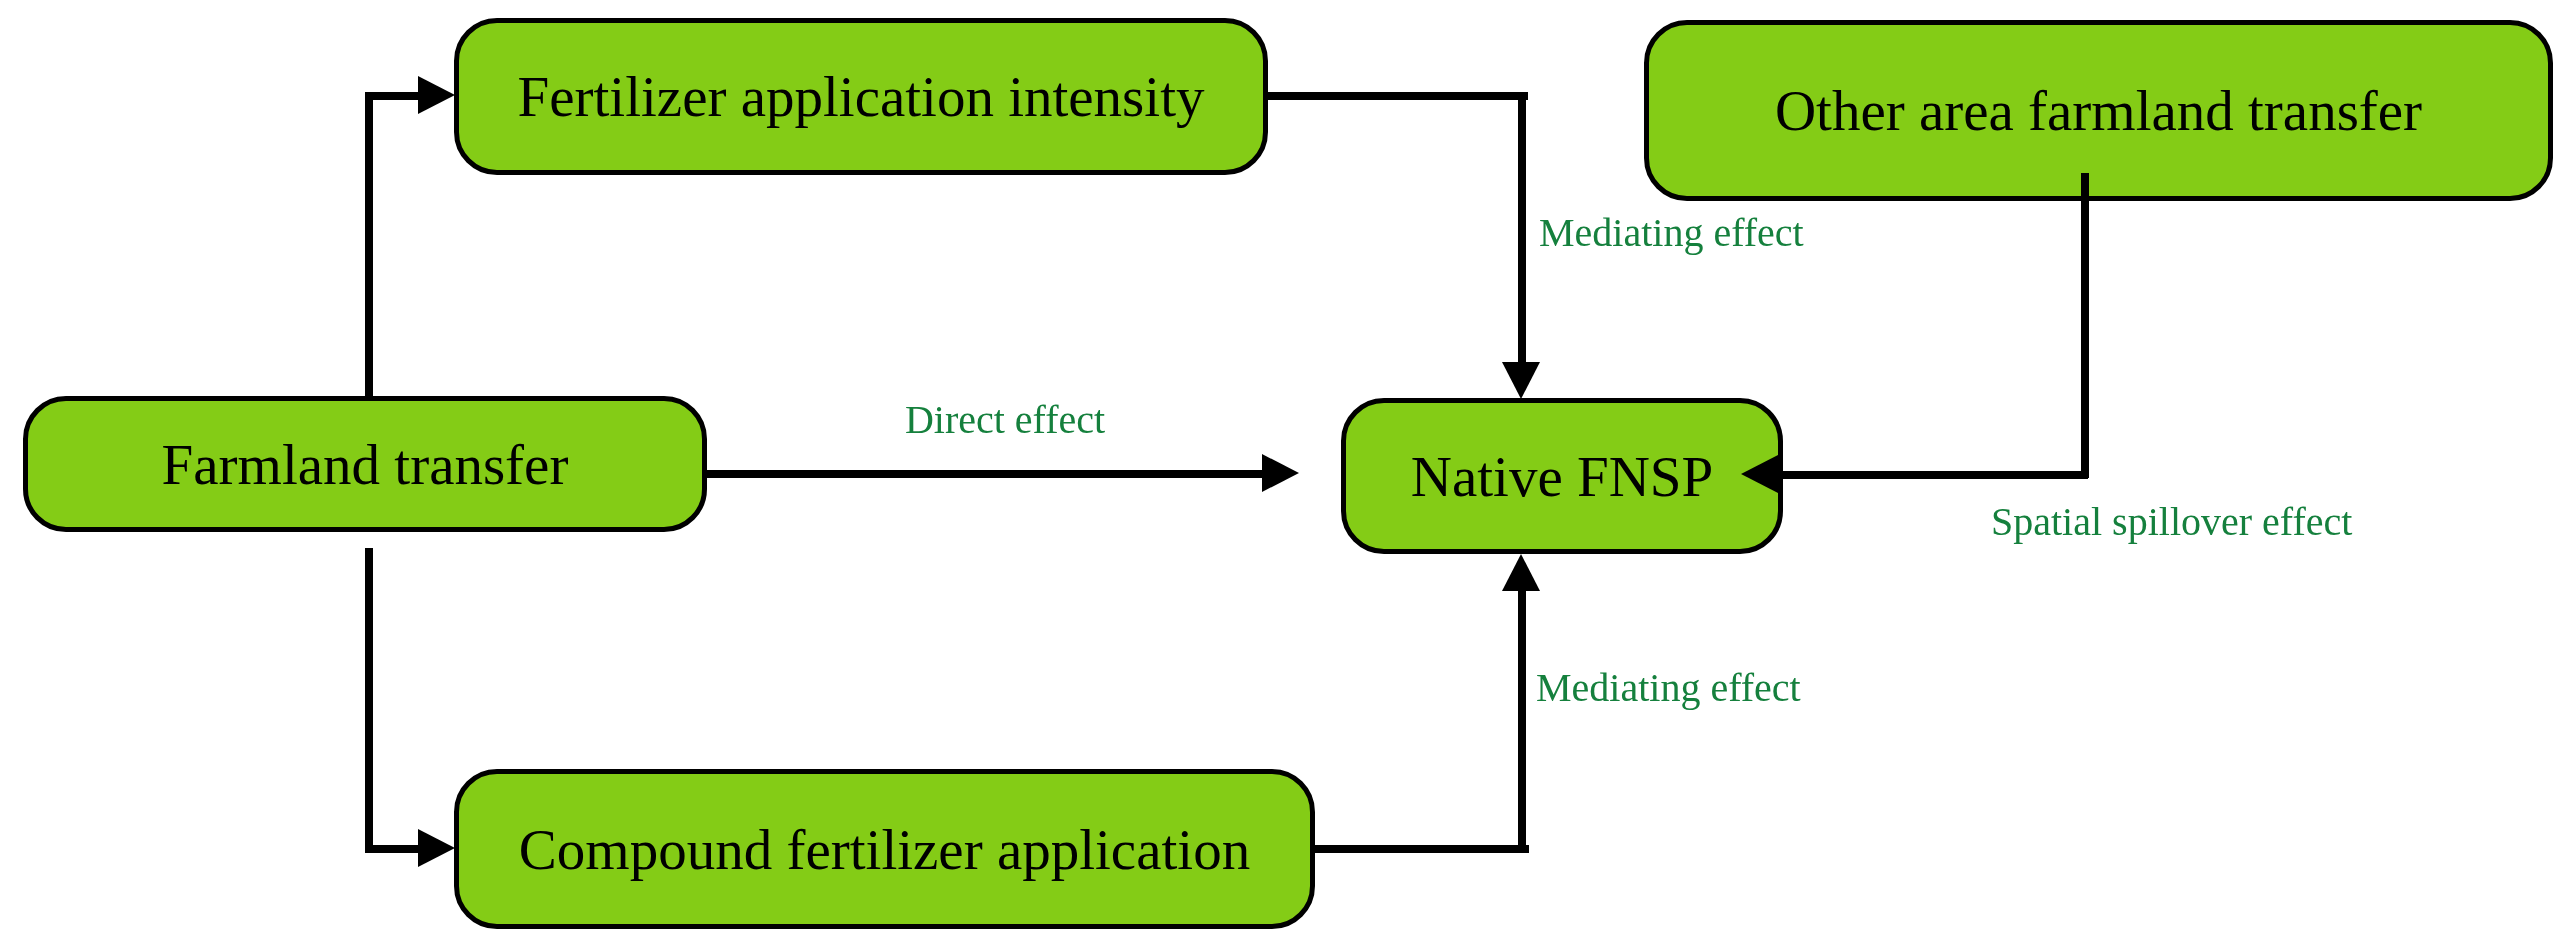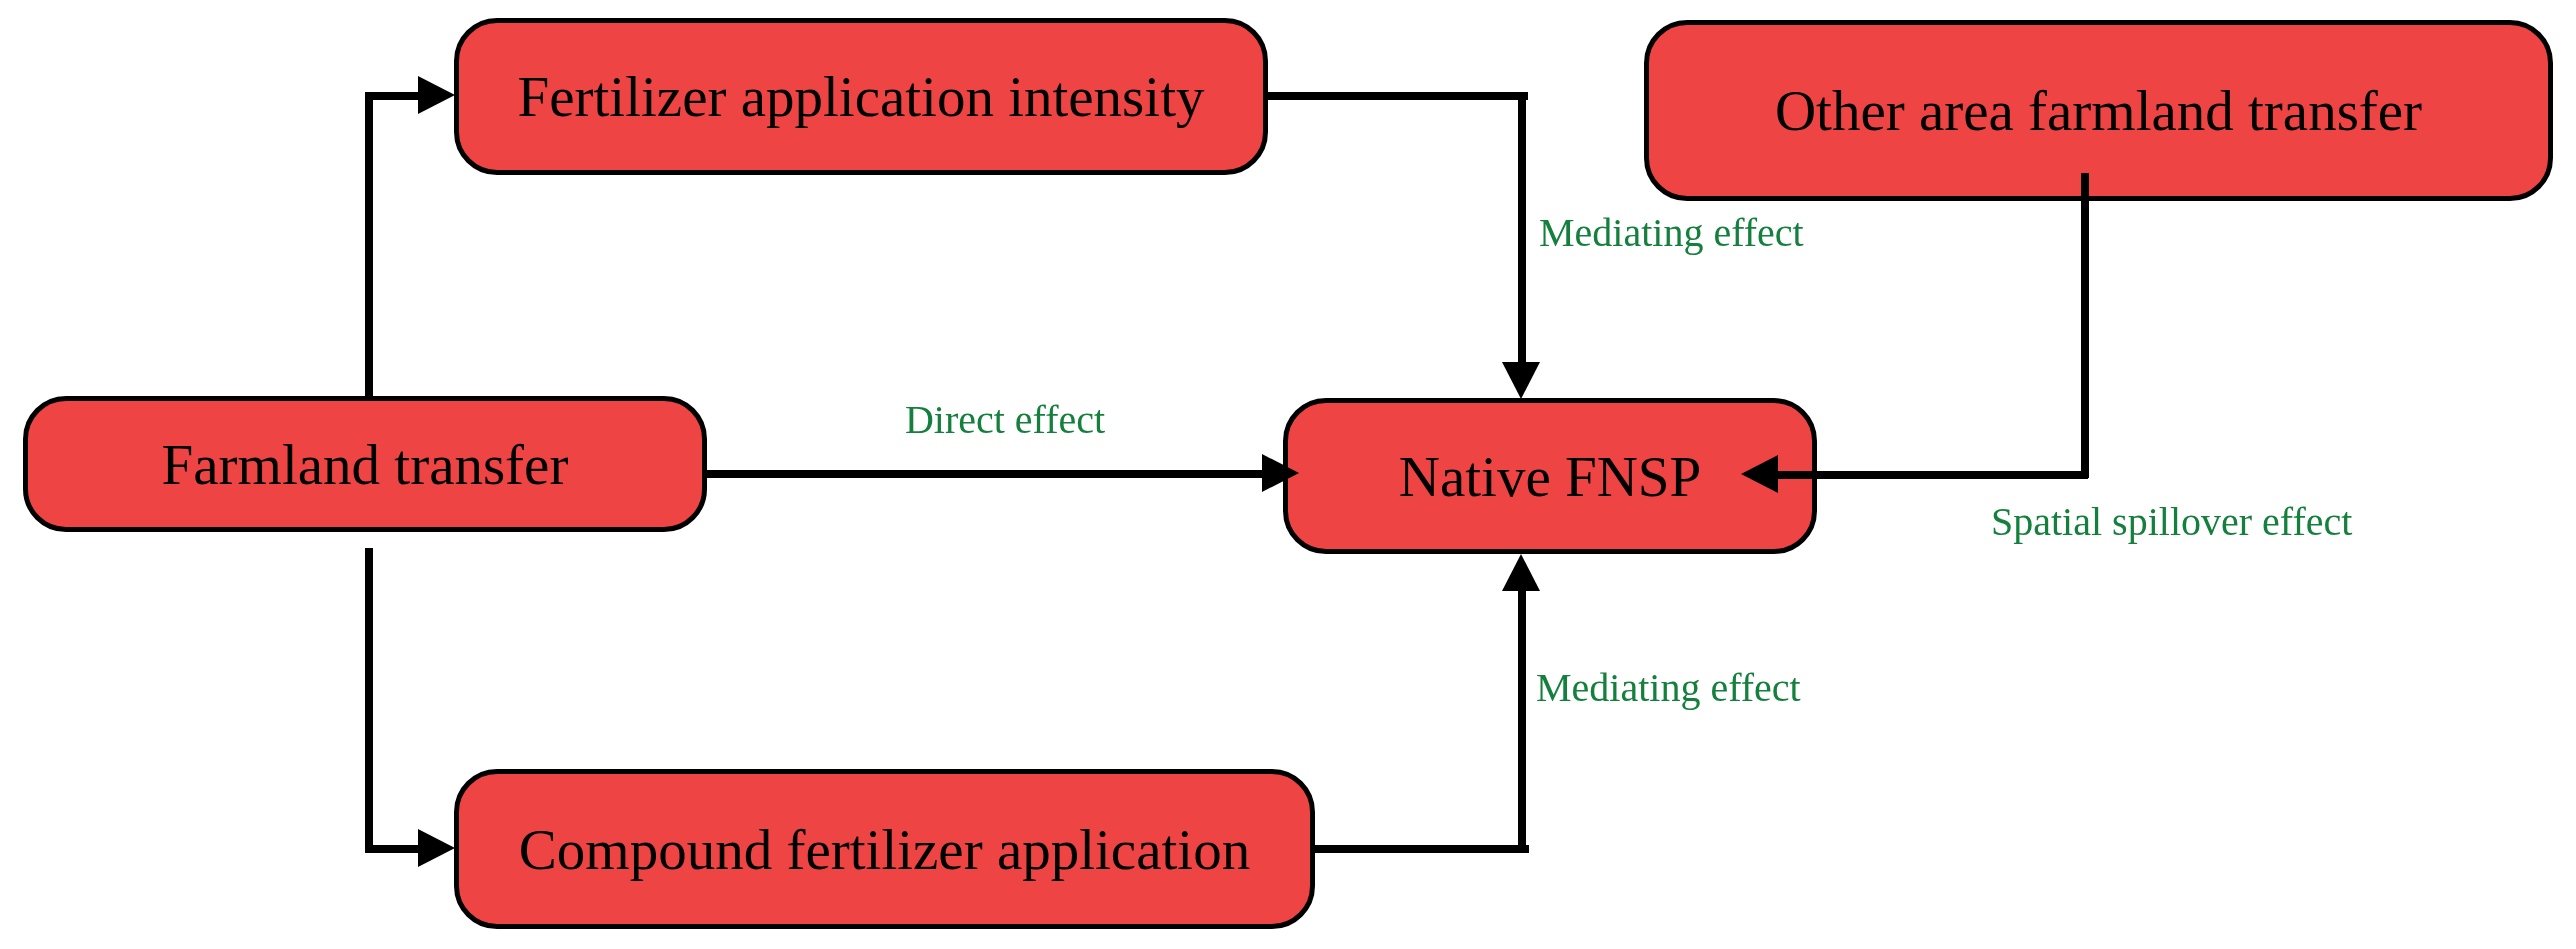--- a/index.html
+++ b/index.html
@@ -12,21 +12,21 @@
     width: 2576px;
     height: 950px;
     background: #ffffff;
     overflow: hidden;
     font-family: "Liberation Serif", "DejaVu Serif", serif;
     color: #000000;
   }
   .node {
     position: absolute;
     box-sizing: border-box;
-    background: #ef4444;
+    background: #84cc16;
     border: 5px solid #000000;
     border-radius: 43px;
     display: flex;
     align-items: center;
     justify-content: center;
   }
   .node .label {
     font-size: 57px;
     line-height: 1;
     white-space: nowrap;
@@ -80,21 +80,21 @@
   </div>
 
   <div class="node" style="left:1644px; top:20px; width:909px; height:181px;">
     <span class="label">Other area farmland transfer</span>
   </div>
 
   <div class="node" style="left:23px; top:396px; width:684px; height:136px;">
     <span class="label">Farmland transfer</span>
   </div>
 
-  <div class="node" style="left:1283px; top:398px; width:534px; height:156px;">
+  <div class="node" style="left:1341px; top:398px; width:442px; height:156px;">
     <span class="label">Native FNSP</span>
   </div>
 
   <div class="node" style="left:454px; top:769px; width:861px; height:160px;">
     <span class="label">Compound fertilizer application</span>
   </div>
 
   <div class="seg" style="left:365px; top:92px; width:7.5px; height:308px;"></div>
   <div class="seg" style="left:365px; top:92px; width:55px; height:7.5px;"></div>
   <div class="arrow right" style="left:418px; top:76px;"></div>

